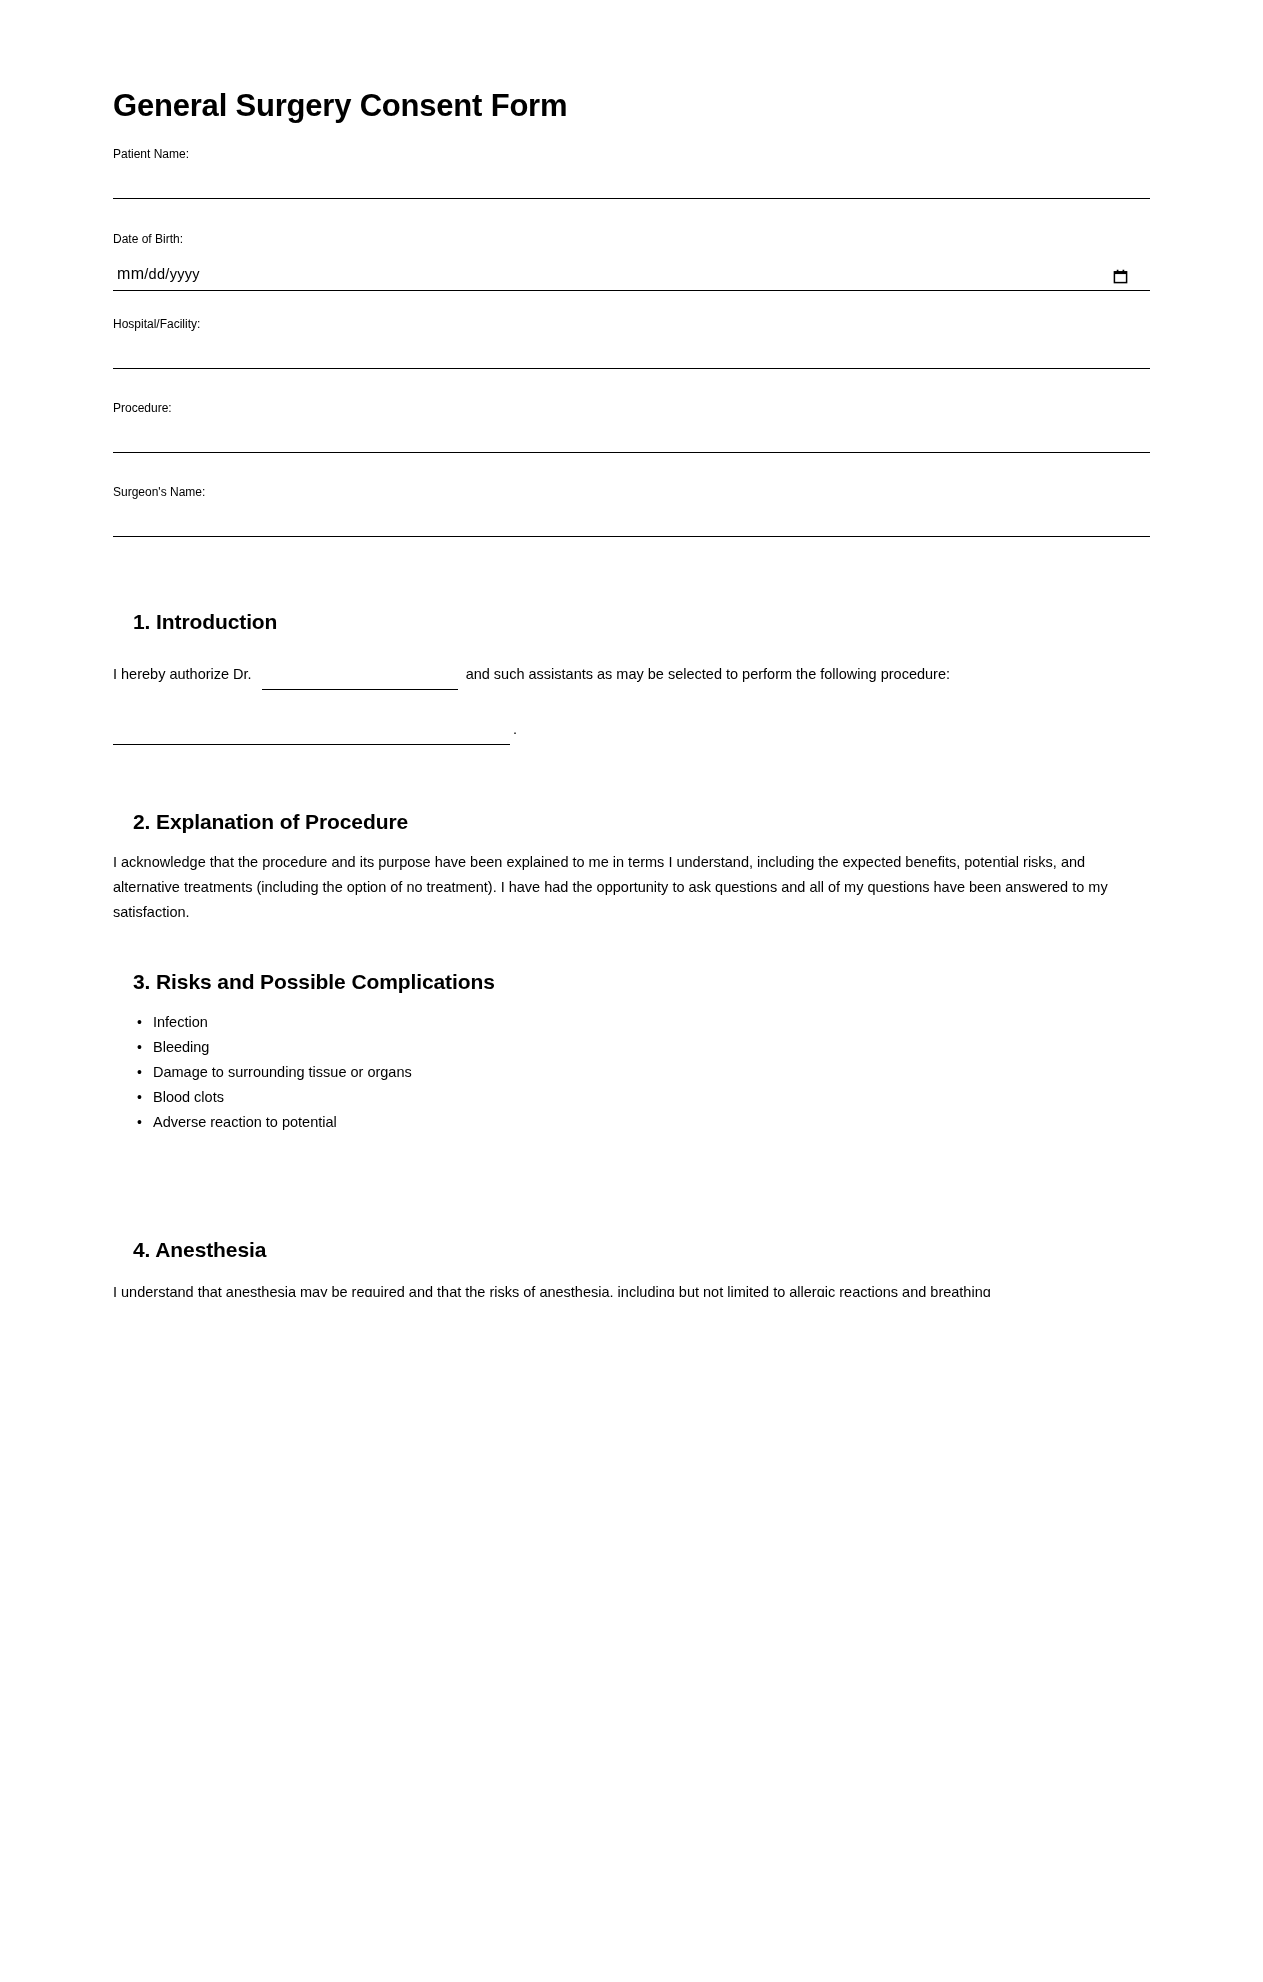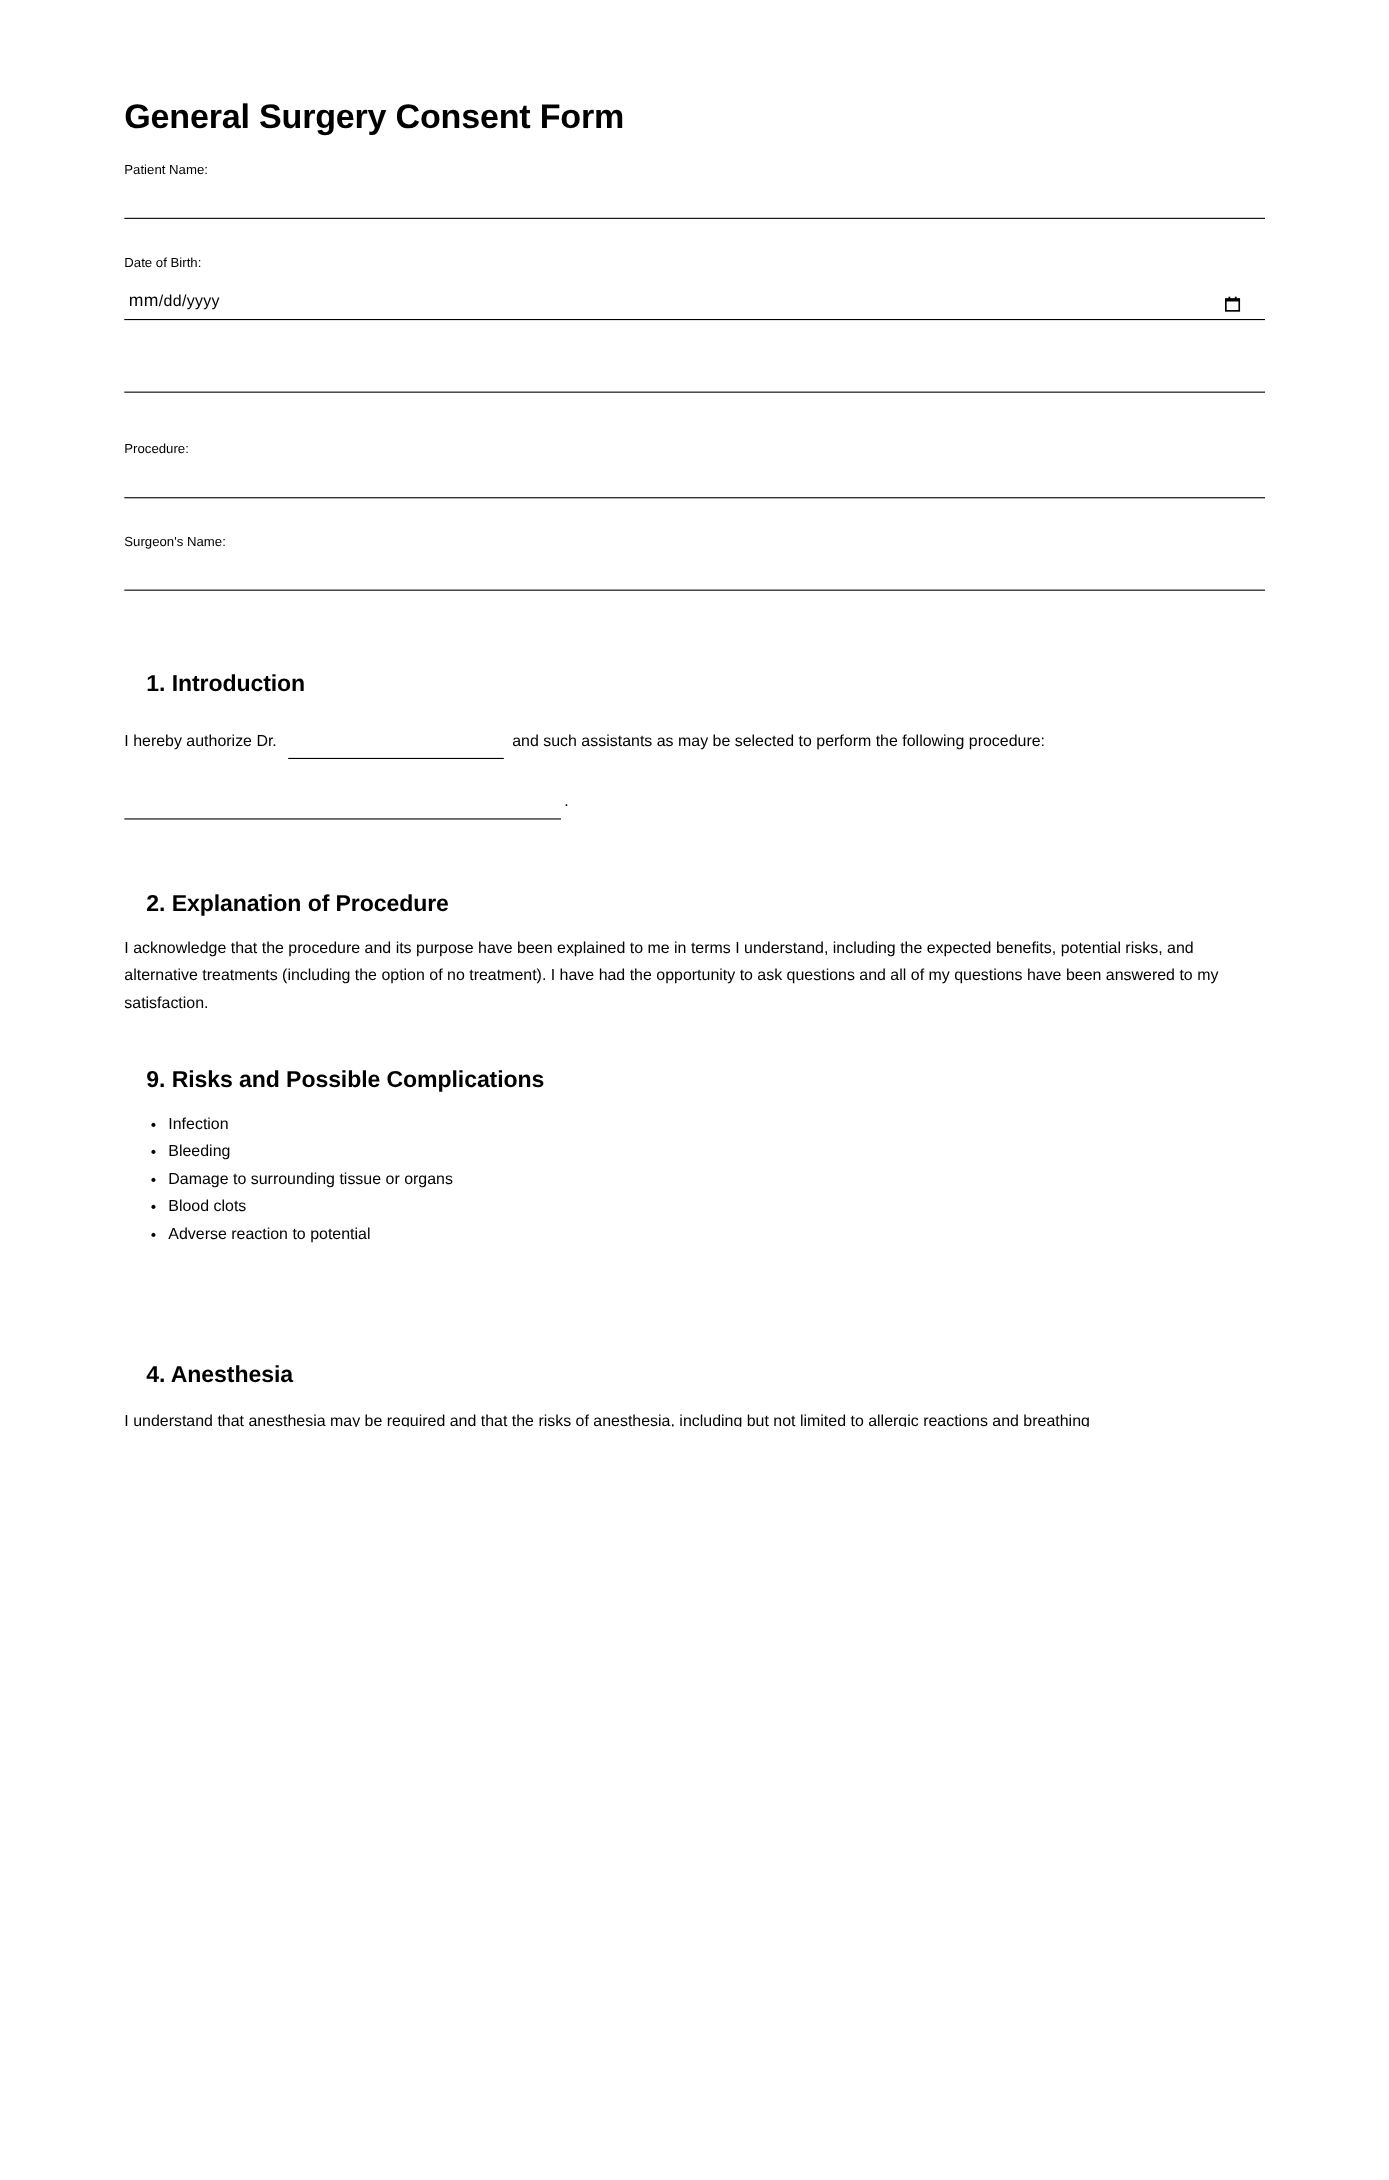--- a/index.html
+++ b/index.html
@@ -248,20 +248,21 @@
               <rect x="1.5" y="3" width="13" height="2.4" fill="#000000"></rect>
               <rect x="4" y="0.8" width="1.8" height="2.6" fill="#000000"></rect>
               <rect x="10.2" y="0.8" width="1.8" height="2.6" fill="#000000"></rect>
             </svg>
           </span>
           <span class="date-underline"></span>
         </div>
       </div>
 
       <div class="field-block" style="top:318px;">
+        <span class="field-label">Hospital/Facility:</span>
         <div class="field-line-wrap" style="margin-top:38px;">
           <input class="field-line" type="text" value="" style="">
         </div>
       </div>
 
       <div class="field-block" style="top:402px;">
         <span class="field-label">Procedure:</span>
         <div class="field-line-wrap" style="margin-top:38px;">
           <input class="field-line" type="text" value="" style="">
         </div>
@@ -281,21 +282,21 @@
       </div>
 
       <div class="intro-line2">
         <input class="inline-blank-b" type="text" value="" style=""><span>.</span>
       </div>
 
       <h2 class="section-head" style="top:807px;">2. Explanation of Procedure</h2>
 
       <p class="body-text" style="top:850px;">I acknowledge that the procedure and its purpose have been explained to me in terms I understand, including the expected benefits, potential risks, and alternative treatments (including the option of no treatment). I have had the opportunity to ask questions and all of my questions have been answered to my satisfaction.</p>
 
-      <h2 class="section-head" style="top:967px;">9. Risks and Possible Complications</h2>
+      <h2 class="section-head" style="top:967px;">3. Risks and Possible Complications</h2>
 
       <ul class="risk-list">
         <li><span>Infection</span></li>
         <li><span>Bleeding</span></li>
         <li><span>Damage to surrounding tissue or organs</span></li>
         <li><span>Blood clots</span></li>
         <li><span>Adverse reaction to potential</span></li>
       </ul>
 
       <h2 class="section-head" style="top:1235px;">4. Anesthesia</h2>

